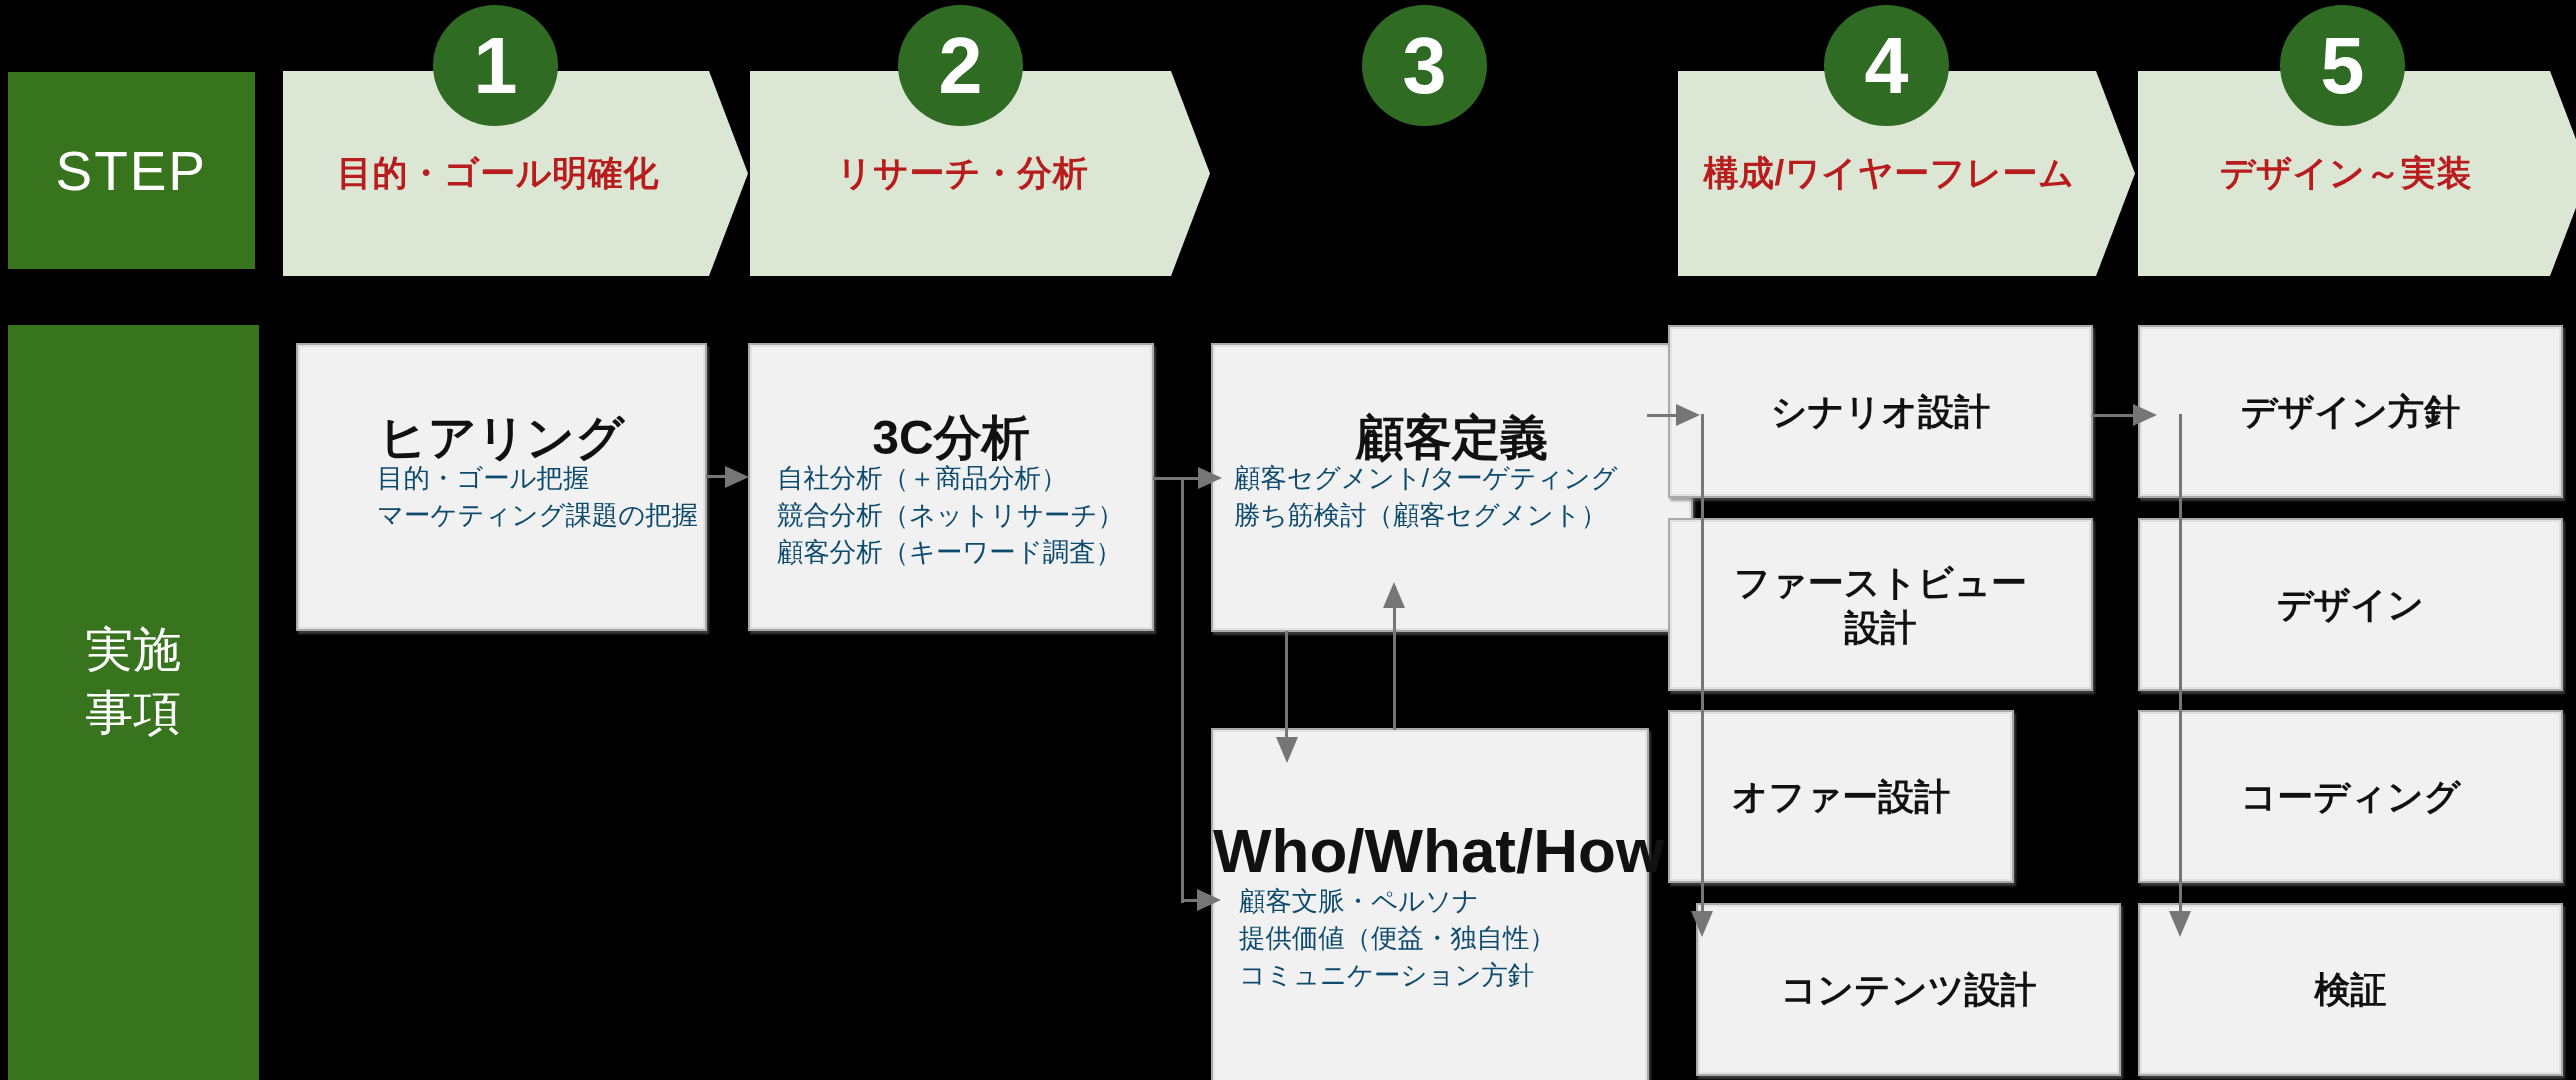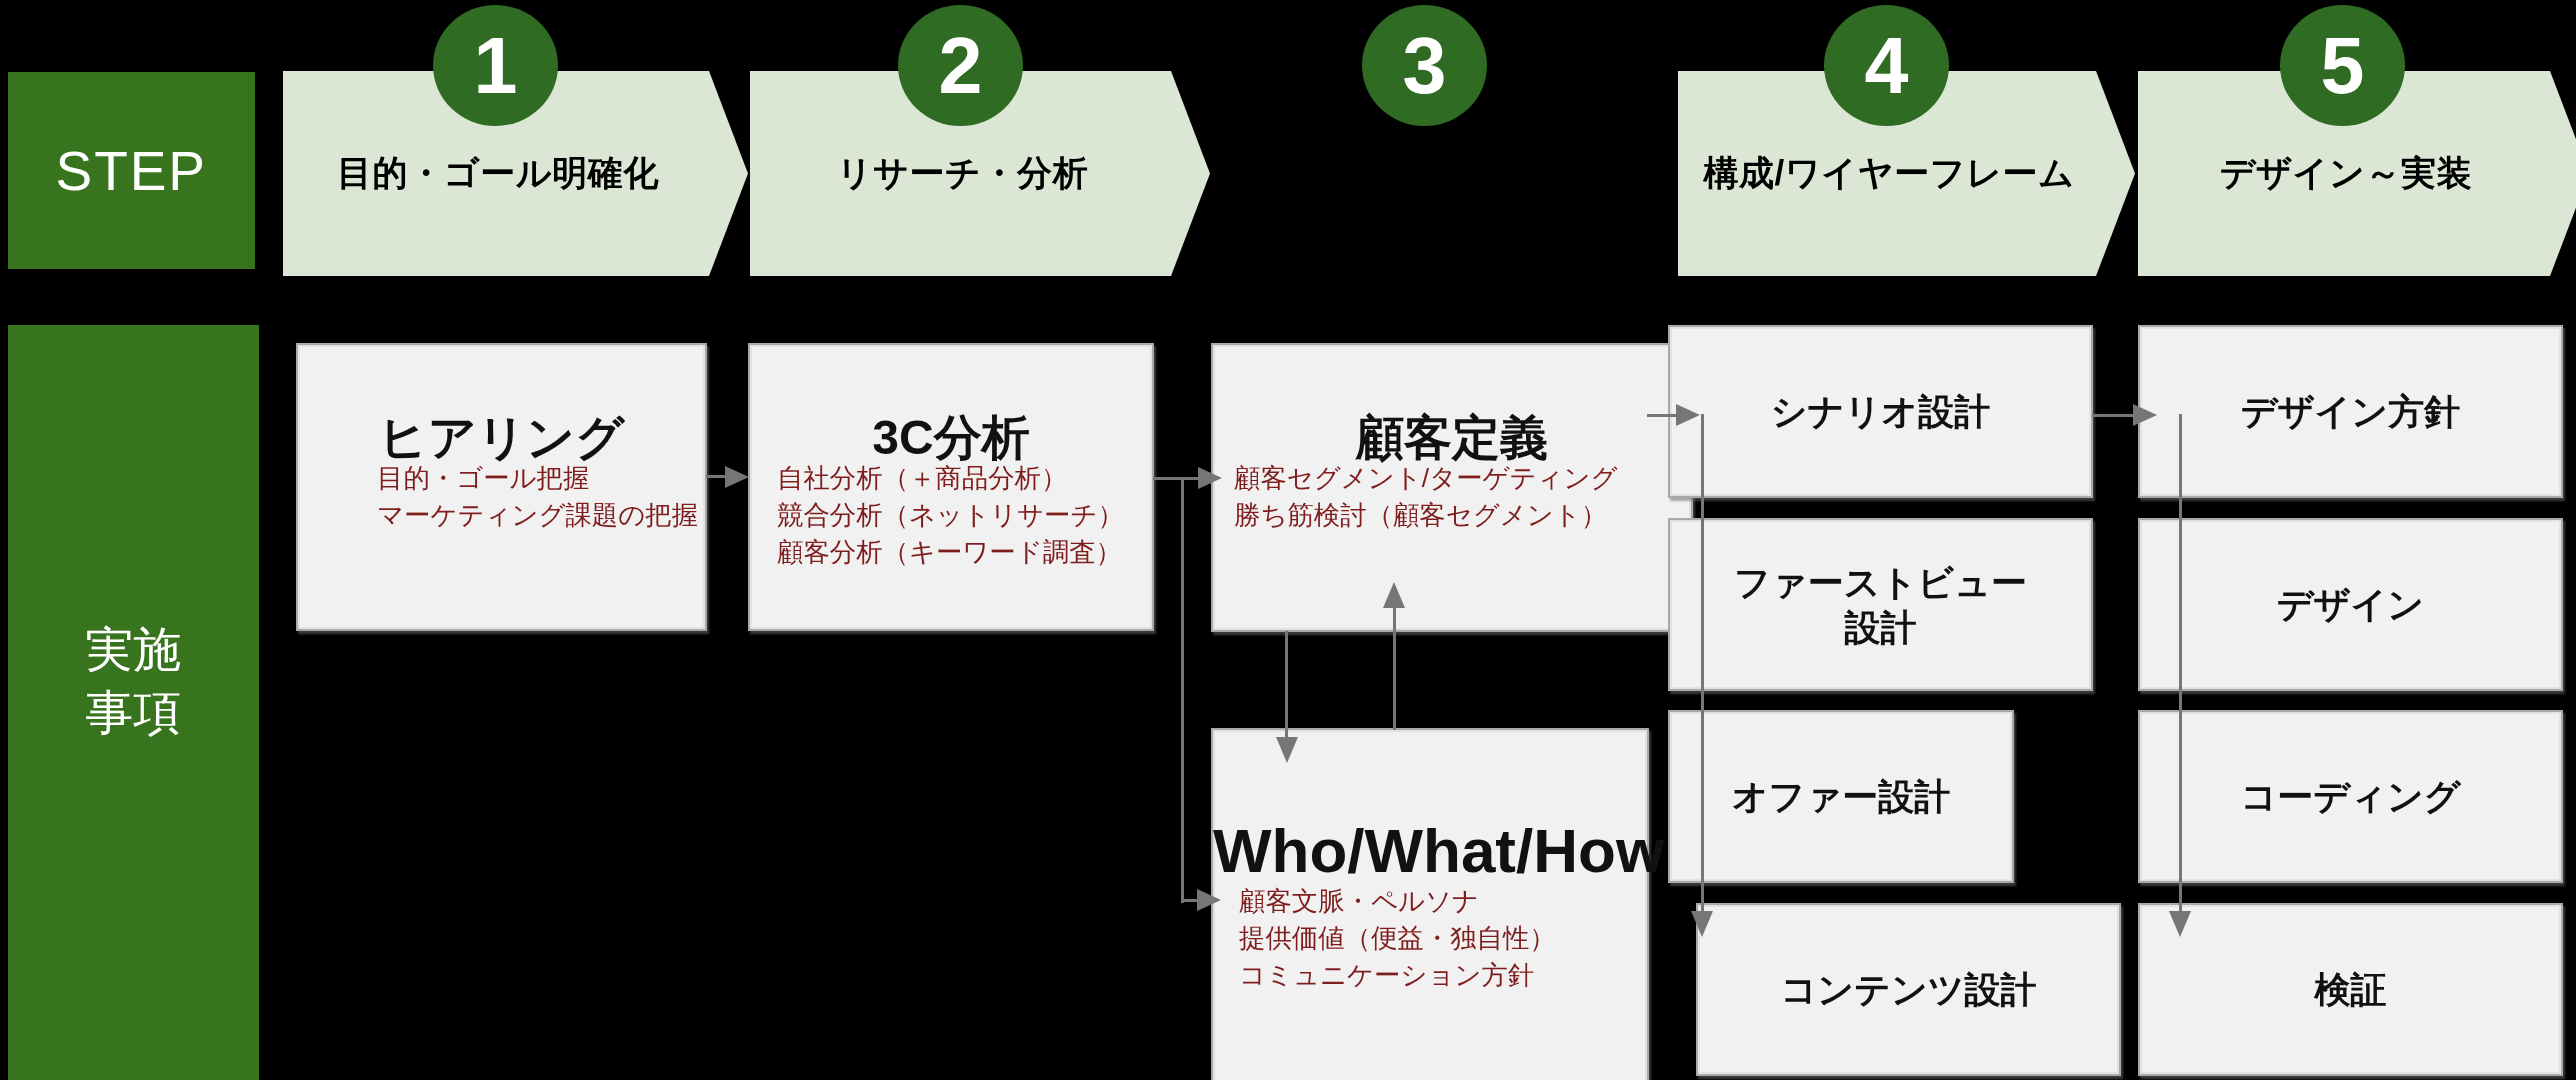--- a/index.html
+++ b/index.html
@@ -15,40 +15,40 @@
   #step-label{left:7.7px;top:72px;width:247px;height:197px;font-size:55px;letter-spacing:1.9px;}
   #tasks-label{left:7.7px;top:325px;width:251px;height:755px;font-size:48px;line-height:63px;white-space:pre-line;align-items:flex-start;padding-top:293px;box-sizing:border-box;}
   
   .chevron{
     position:absolute;top:71px;height:205px;background:#dbe6d4;
     clip-path:polygon(0 0,calc(100% - 39px) 0,100% 50%,calc(100% - 39px) 100%,0 100%);
     display:flex;align-items:center;justify-content:center;
     filter:drop-shadow(0 1.3px 0.6px rgba(170,180,168,.8));
   }
   .chevron .lbl{
-    color:#000000;font-weight:bold;font-size:35px;letter-spacing:0.6px;
+    color:#b91c1c;font-weight:bold;font-size:35px;letter-spacing:0.6px;
     padding-right:35px;white-space:nowrap;
   }
   
   .num-circle{
     position:absolute;top:5.2px;width:125px;height:121px;border-radius:50%;
     background:#2f6b23;color:#fff;font-weight:bold;font-size:79px;
     display:flex;align-items:center;justify-content:center;z-index:6;
   }
   
   .box{
     position:absolute;background:#f1f1f1;border:2.6px solid #a9a9a9;box-sizing:border-box;
     box-shadow:inset 0 0 0 1.9px #e2e2e2,1.9px 3.2px 1.9px rgba(105,105,105,.55);
     z-index:2;
   }
   .box .title{
     position:absolute;left:0;right:0;text-align:center;
     color:#111;font-weight:bold;font-size:48px;line-height:59px;
   }
-  .box .subs{position:absolute;color:#7f1d1d;font-size:26.4px;line-height:37px;white-space:nowrap;}
+  .box .subs{position:absolute;color:#0c4a6e;font-size:26.4px;line-height:37px;white-space:nowrap;}
   .label-box{display:flex;align-items:center;justify-content:center;text-align:center;}
   .label-box .ttl{color:#111;font-weight:bold;font-size:36px;line-height:45px;}
   
   .hline,.vline{position:absolute;background:#767676;z-index:5;}
   .hline{height:3.2px;}
   .vline{width:3.2px;}
   .head{position:absolute;width:0;height:0;z-index:5;}
   .head-right{border-top:11px solid transparent;border-bottom:11px solid transparent;border-left:24.5px solid #767676;}
   .head-down{border-left:11px solid transparent;border-right:11px solid transparent;border-top:26px solid #767676;}
   .head-up{border-left:11px solid transparent;border-right:11px solid transparent;border-bottom:26px solid #767676;}

